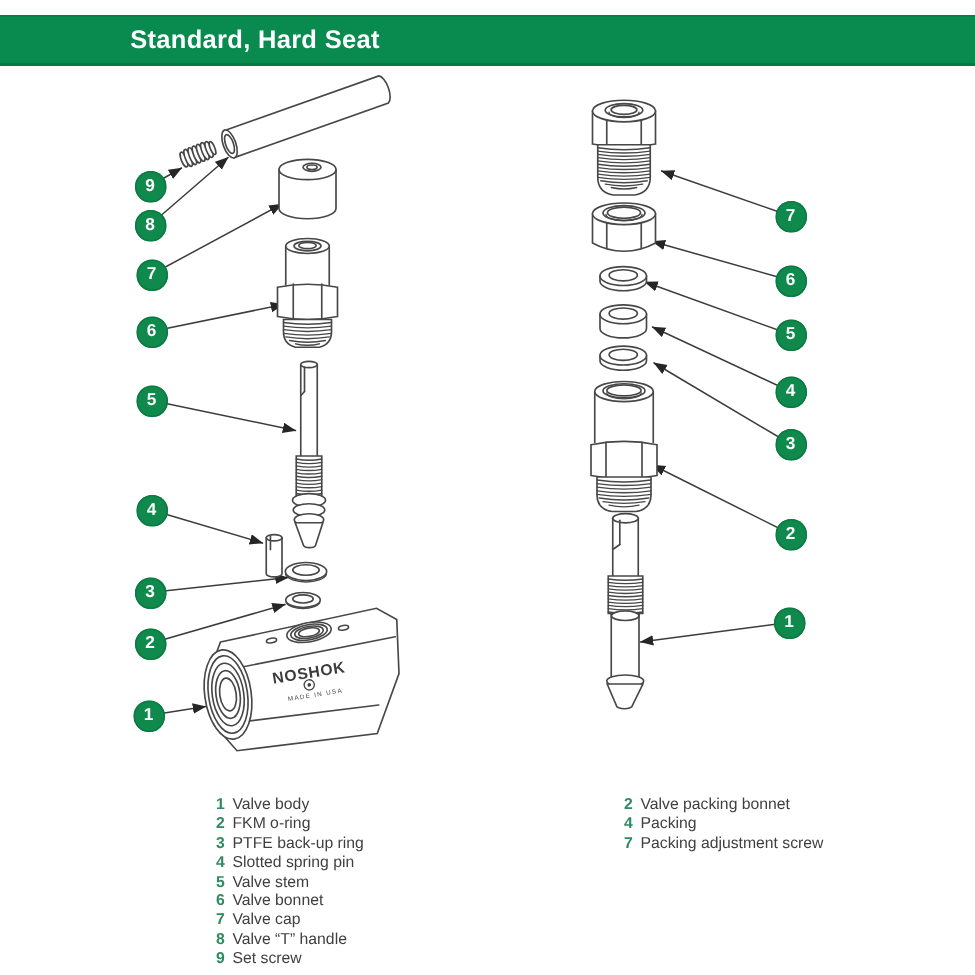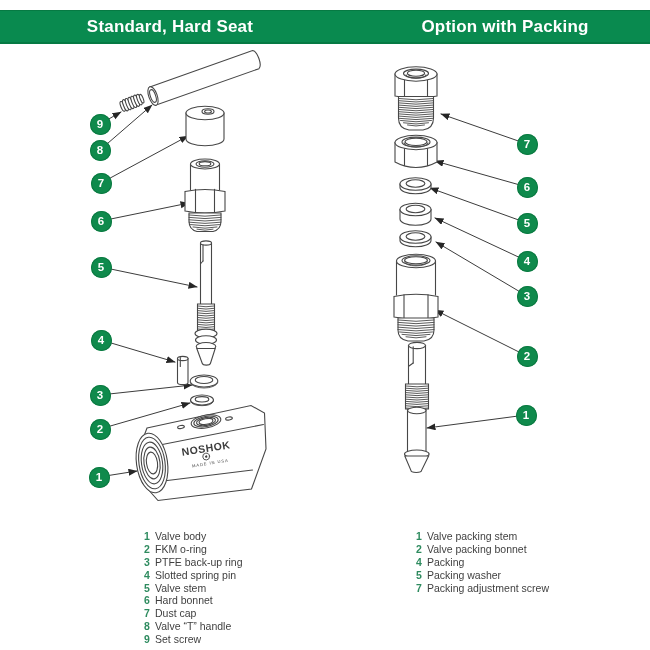--- a/index.html
+++ b/index.html
@@ -26,21 +26,20 @@
   .lnum{display:inline-block;min-width:7px;margin-right:4px;color:#2e8b5f;font-weight:bold;}
   .ltext{color:#3f3f3f;}
 </style>
 </head>
 <body>
 
 <div class="screen">
 
   <div class="header-bar">
     <div class="header-title left">Standard, Hard Seat</div>
-    <div class="header-title right">Option with Packing</div>
   </div>
 
   <svg class="diagram" width="650" height="650" viewBox="0 0 650 650" fill="none" stroke="#474747" stroke-width="1.1" stroke-linecap="round">
     <defs>
       <marker id="arrow" orient="auto" markerWidth="10" markerHeight="8" refX="8.5" refY="3.5">
         <path d="M0,0 L9,3.5 L0,7 Z" fill="#262626" stroke="none"></path>
       </marker>
     </defs>
 
     <g>
@@ -259,27 +258,25 @@
   <div class="callout" style="left:516.5px;top:285.5px">3</div>
   <div class="callout" style="left:516.5px;top:345.5px">2</div>
   <div class="callout" style="left:515.5px;top:404.5px">1</div>
 
   <div class="legend legend-left">
     <div class="legend-row"><span class="lnum">1</span><span class="ltext">Valve body</span></div>
     <div class="legend-row"><span class="lnum">2</span><span class="ltext">FKM o-ring</span></div>
     <div class="legend-row"><span class="lnum">3</span><span class="ltext">PTFE back-up ring</span></div>
     <div class="legend-row"><span class="lnum">4</span><span class="ltext">Slotted spring pin</span></div>
     <div class="legend-row"><span class="lnum">5</span><span class="ltext">Valve stem</span></div>
-    <div class="legend-row"><span class="lnum">6</span><span class="ltext">Hard bonnet</span></div>
-    <div class="legend-row"><span class="lnum">7</span><span class="ltext">Dust cap</span></div>
+    <div class="legend-row"><span class="lnum">6</span><span class="ltext">Valve bonnet</span></div>
+    <div class="legend-row"><span class="lnum">7</span><span class="ltext">Valve cap</span></div>
     <div class="legend-row"><span class="lnum">8</span><span class="ltext">Valve “T” handle</span></div>
     <div class="legend-row"><span class="lnum">9</span><span class="ltext">Set screw</span></div>
   </div>
 
   <div class="legend legend-right">
-    <div class="legend-row"><span class="lnum">1</span><span class="ltext">Valve packing stem</span></div>
     <div class="legend-row"><span class="lnum">2</span><span class="ltext">Valve packing bonnet</span></div>
     <div class="legend-row"><span class="lnum">4</span><span class="ltext">Packing</span></div>
-    <div class="legend-row"><span class="lnum">5</span><span class="ltext">Packing washer</span></div>
     <div class="legend-row"><span class="lnum">7</span><span class="ltext">Packing adjustment screw</span></div>
   </div>
 
 </div>
 
 </body></html>

